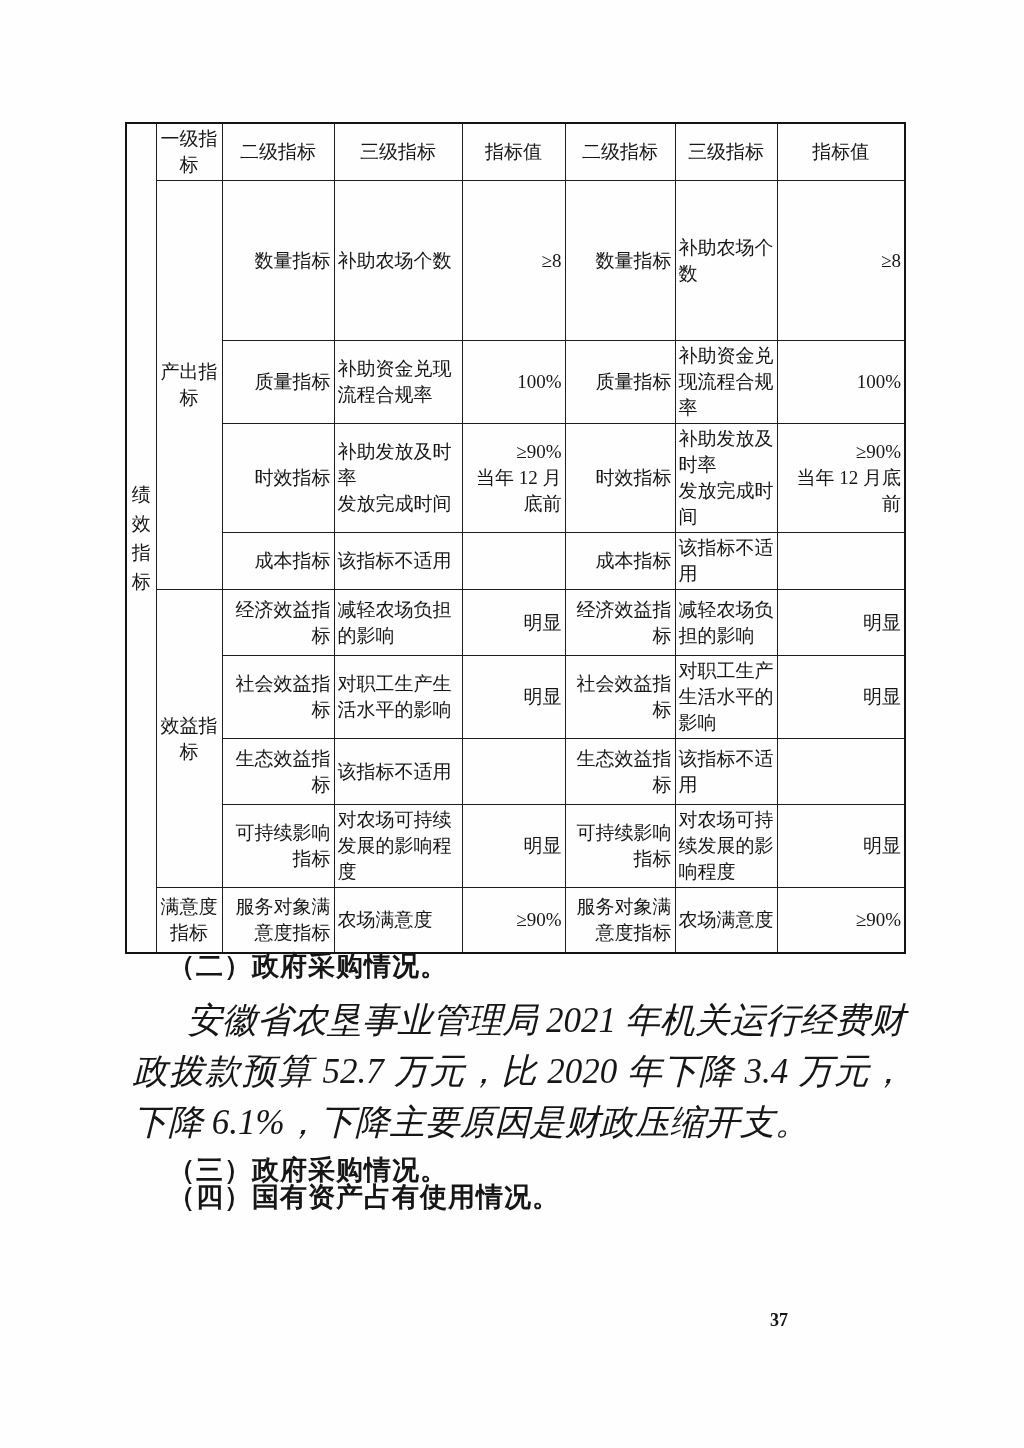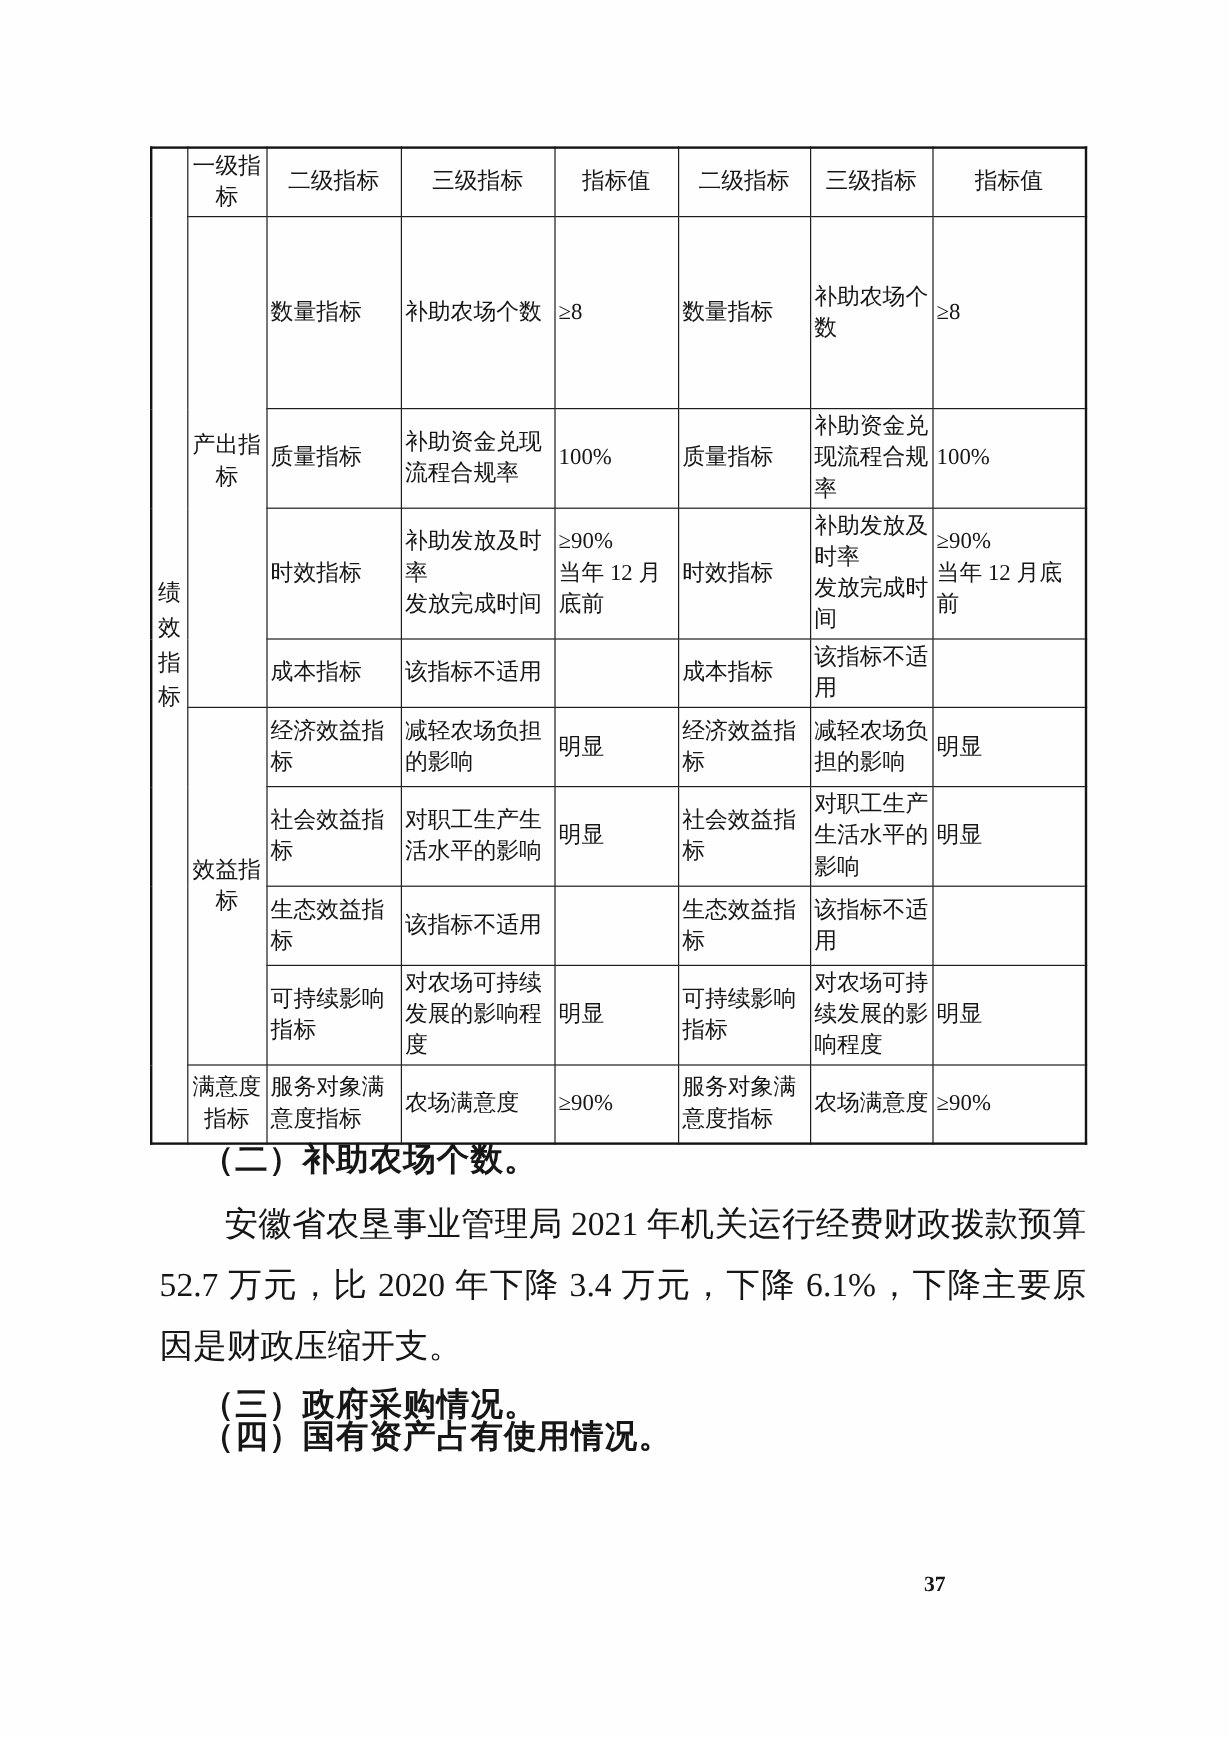--- a/index.html
+++ b/index.html
@@ -31,21 +31,21 @@
   
   td.side {
     text-align:center;
     word-break:break-all;
     line-height:29px;
     padding:1px;
   }
   
   td.lv1 { text-align:center; }
   
-  td.cc { text-align:left; white-space:pre-line;font-family:Liberation Serif, serif; }
+  td.cc { text-align:right; white-space:pre-line;font-family:Liberation Serif, serif; }
   
   td.cl { text-align:left; white-space:pre-line; }
   
   td.hd { text-align:center; font-weight:normal; }
 
   tr.rh0 { height:53px; }
   tr.rh1 { height:160px; }
   tr.rh2 { height:78px; }
   tr.rh3 { height:100px; }
   tr.rh4 { height:49px; }
@@ -57,22 +57,23 @@
 
   
   .sec-heading {
     position:absolute; left:168px;
     font-size:27px; font-weight:bold;
     letter-spacing:1px;
     white-space:nowrap;
   }
   .para {
     position:absolute; left:133px; width:772px;
-    font-size:28px; line-height:51px;
+    font-size:35px; line-height:51px;
     text-align:justify;
+    font-style:italic;
   }
   #para-2 { text-indent:54px; }
   #para-3 { text-indent:32px; }
 
   .page-number {
     position:absolute; left:770px; top:1310px;
     font-size:18px; font-weight:bold;
   }
 </style>
 </head>
@@ -177,21 +178,21 @@
       <td class="cc">服务对象满意度指标</td>
       <td class="cl">农场满意度</td>
       <td class="cc">≥90%</td>
       <td class="cc">服务对象满意度指标</td>
       <td class="cl">农场满意度</td>
       <td class="cc">≥90%</td>
     </tr>
   </tbody>
     </table>
 
-  <div class="sec-heading" style="top:948px">（二）补助农场个数。</div>
+  <div class="sec-heading" style="top:948px">（二）政府采购情况。</div>
   <div class="para" id="para-2" style="top:995px">安徽省农垦事业管理局 2021 年机关运行经费财政拨款预算 52.7 万元，比 2020 年下降 3.4 万元，下降 6.1%，下降主要原因是财政压缩开支。</div>
 
   <div class="sec-heading" style="top:1152px">（三）政府采购情况。</div>
 
   <div class="sec-heading" style="top:1179px">（四）国有资产占有使用情况。</div>
 
   <div class="page-number">37</div>
 
 </div>
 

